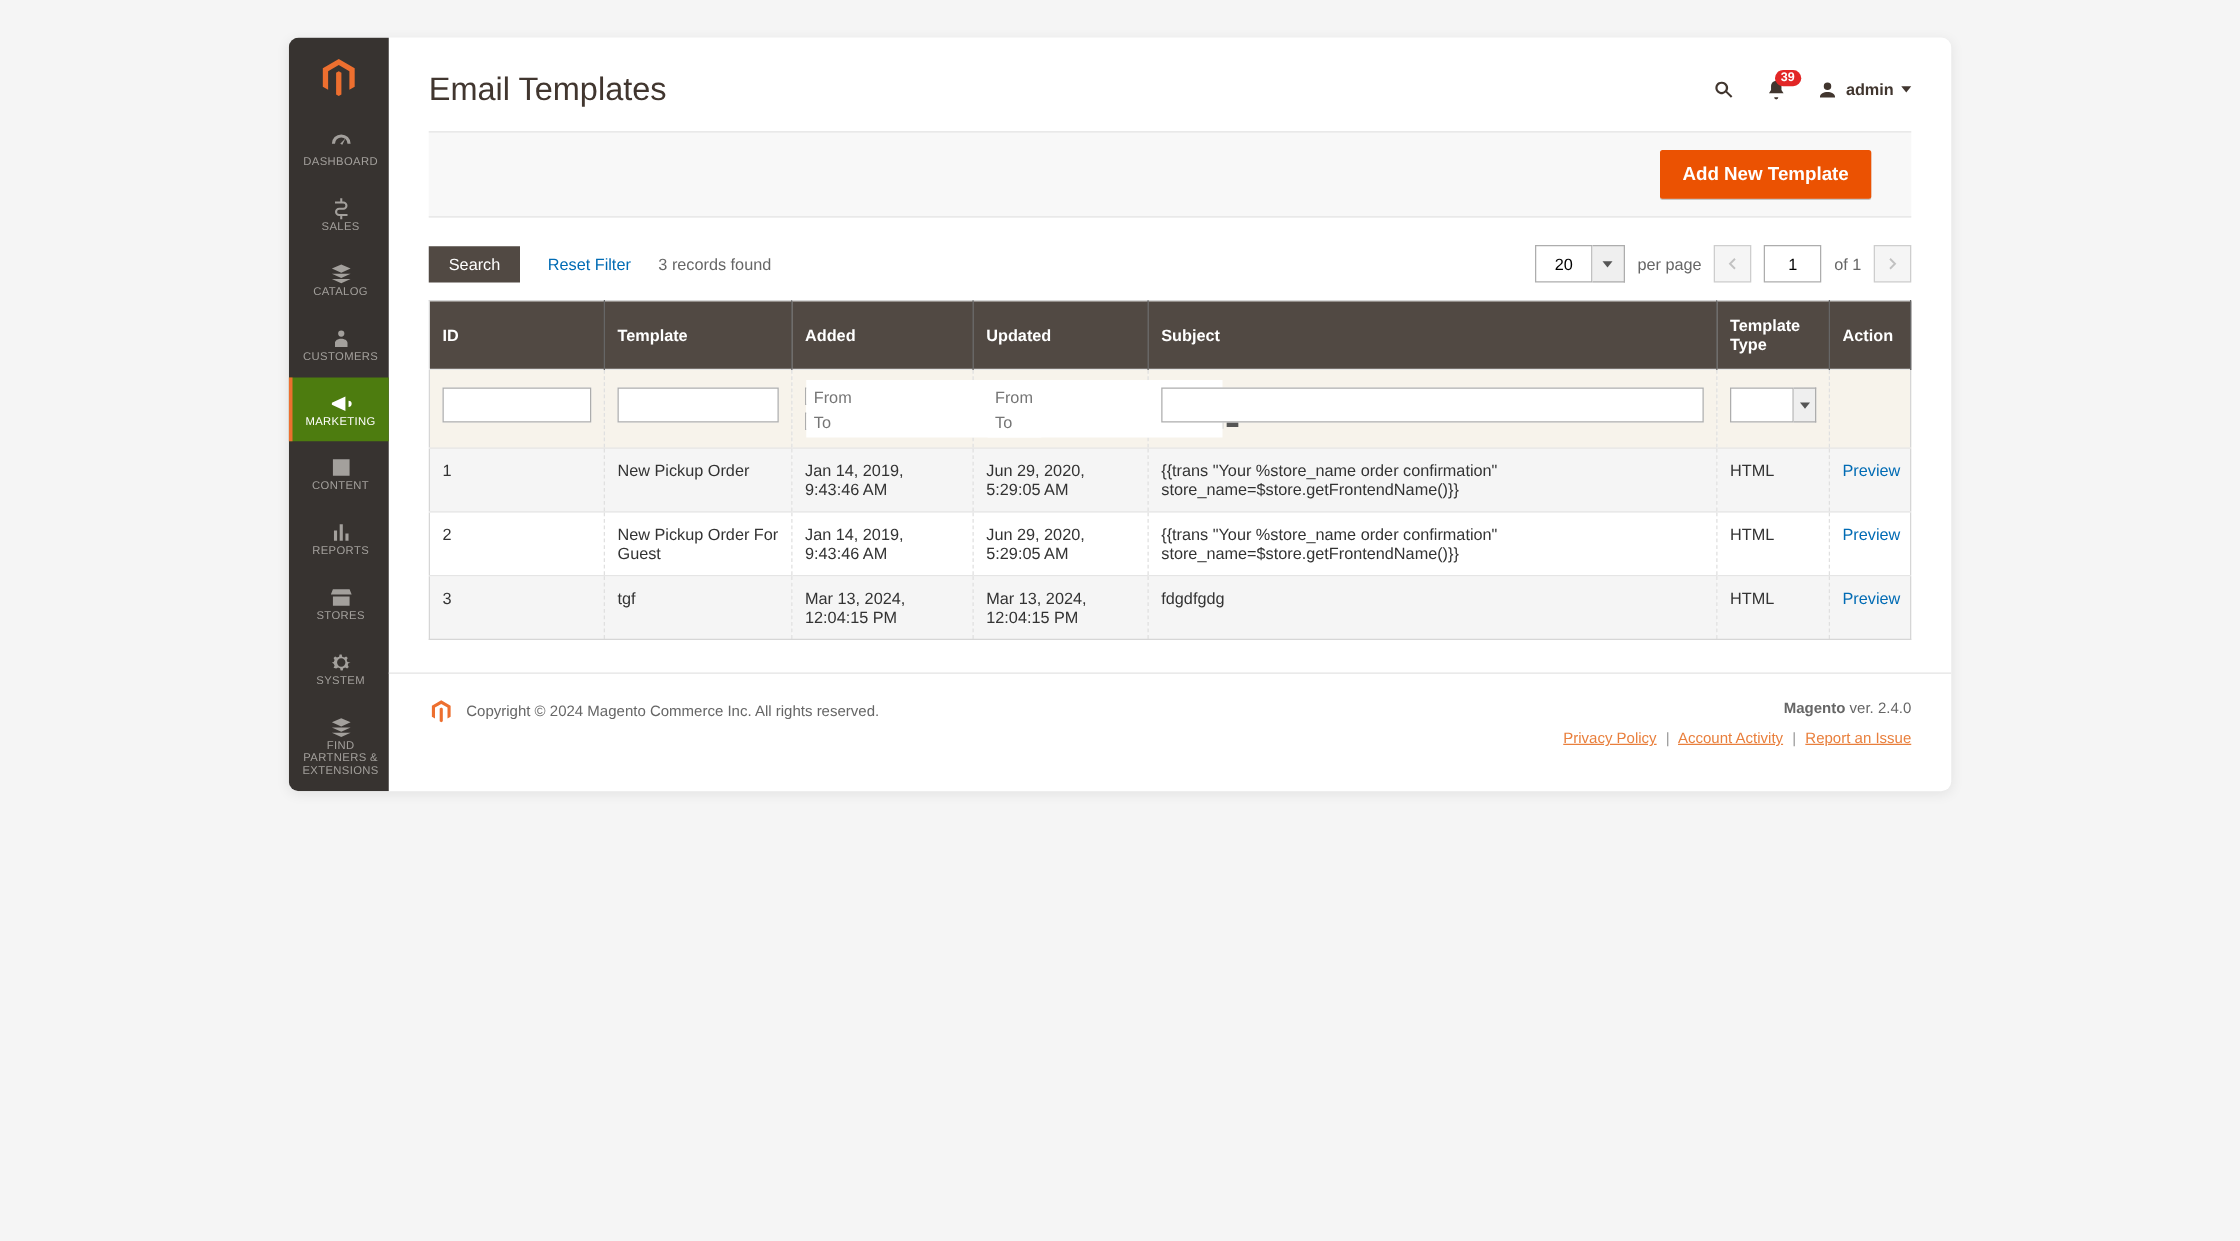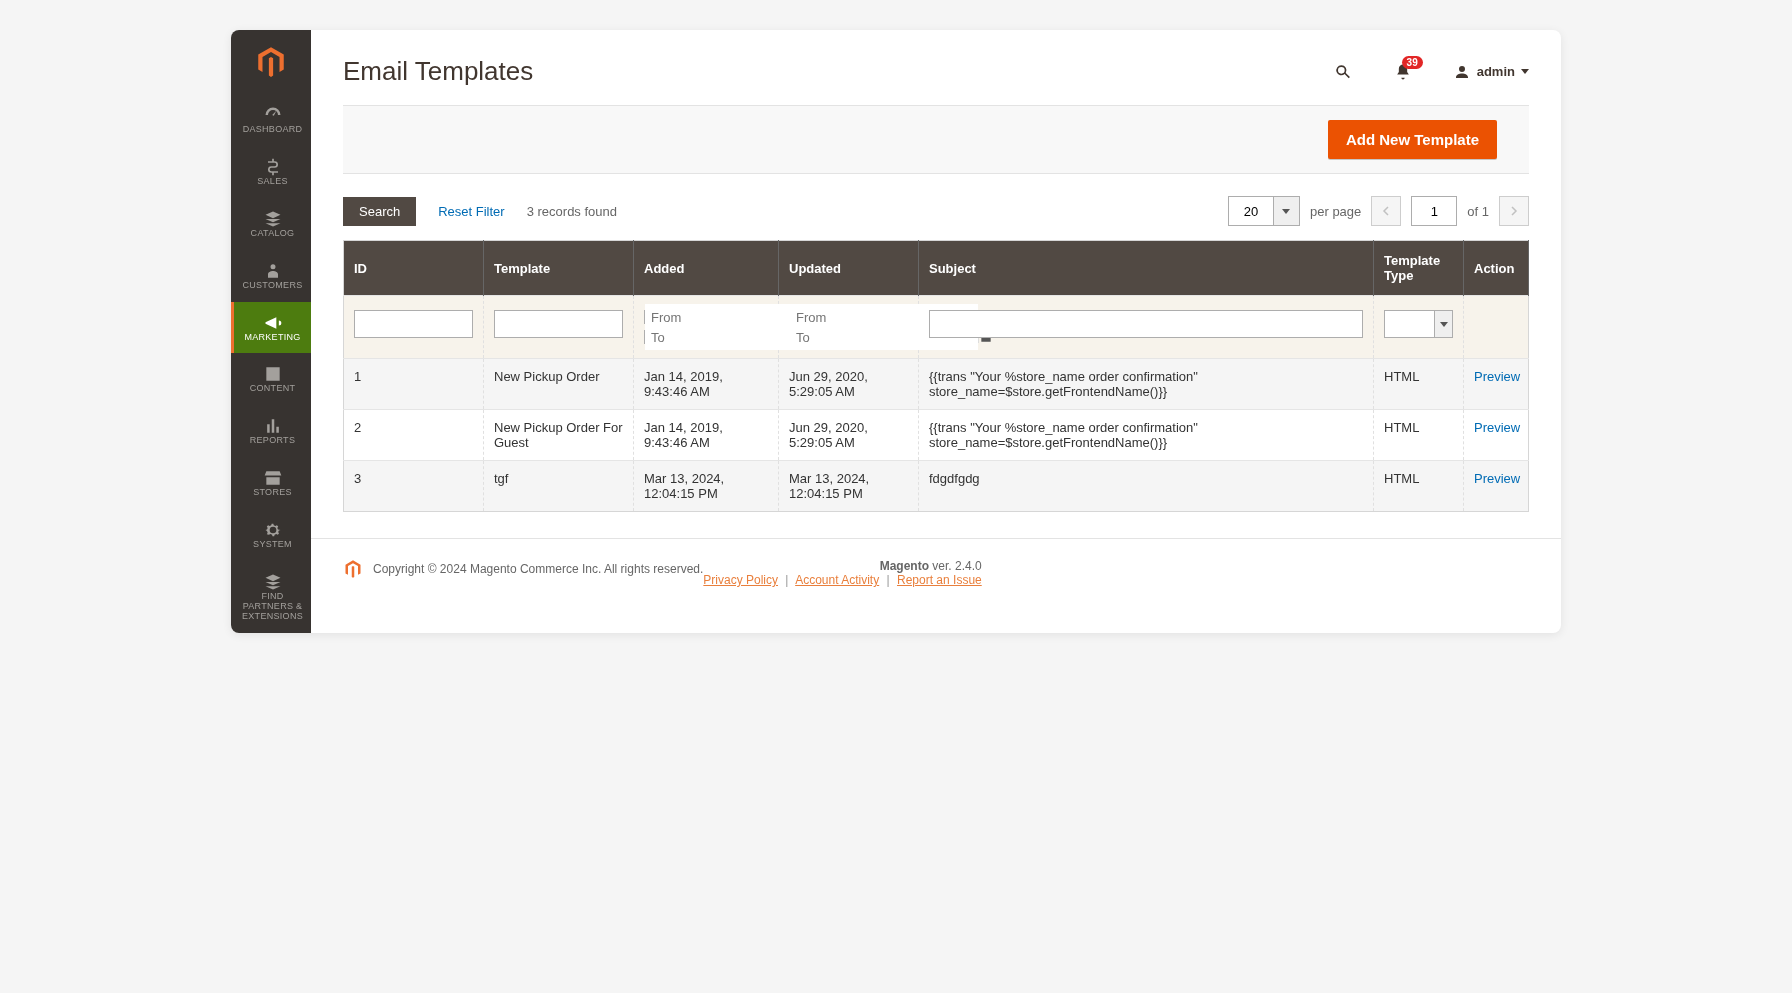--- a/index.html
+++ b/index.html
@@ -48,21 +48,21 @@
   .nav-item svg { width:20px; height:20px; fill:currentColor; }
   .nav-item .lbl { letter-spacing:0.3px; line-height:1.1; }
 
   
   .main { flex:1; display:flex; flex-direction:column; }
   .page-header {
     display:flex; justify-content:space-between;
     padding: 26px 32px 18px;
   }
   .page-title { font-size: 26px; font-weight: 400; color:#41362f; }
-  .header-actions { display:flex; align-items:center; gap:40px; }
+  .header-actions { display:flex; align-items:center; gap:22px; }
   .icon-btn { cursor:pointer; color:#41362f; position:relative; display:flex; align-items:center; }
   .icon-btn svg { width:20px; height:20px; fill:currentColor; }
   .badge {
     position:absolute; top:-6px; right:-10px;
     background:#e22626; color:#fff; font-size:10px; font-weight:600;
     border-radius:10px; padding:1px 5px; min-width:18px; text-align:center;
   }
   .admin-drop { display:flex; align-items:center; gap:6px; cursor:pointer; color:#41362f; font-size:13px;font-weight:bold; }
   .admin-drop svg.user { width:18px; height:18px; fill:currentColor; }
   .caret { width:0; height:0; border-left:4px solid transparent; border-right:4px solid transparent; border-top:5px solid #41362f; }
@@ -122,26 +122,26 @@
   .date-field input { border:none; flex:1; height:26px; padding:0 6px; font-size:13px; outline:none; }
   .date-field .cal { width:26px; display:flex; align-items:center; justify-content:center; border-left:1px solid #ddd; height:100%; cursor:pointer; }
   .date-field .cal svg { width:14px; height:14px; fill:#555; }
   .tt-sel { display:flex; }
   .tt-sel .box { flex:1; height:28px; border:1px solid #adadad; background:#fff; }
   .tt-sel .dd { width:18px; height:28px; border:1px solid #adadad; border-left:none; background:#efefef; display:flex; align-items:center; justify-content:center; cursor:pointer;}
 
   
   .footer {
     border-top:1px solid #e3e3e3; padding:20px 32px 24px;
-    display:flex; justify-content:flex-start; align-items:flex-start; font-size:12px; color:#666;
+    display:flex; justify-content:space-between; align-items:flex-start; font-size:12px; color:#666;
   }
   .footer-left { display:flex; align-items:center; gap:10px; }
   .footer-left svg { width:20px; height:20px; }
   .footer-right { text-align:right; }
-  .footer-right .ver { margin-bottom:0; }
+  .footer-right .ver { margin-bottom:10px; }
   .footer a { color:#e97f3c; text-decoration:underline; cursor:pointer; }
   .footer .sep { color:#999; margin:0 4px; }
 
   .col-id{width:140px;} .col-tpl{width:150px;} .col-added{width:145px;} .col-upd{width:140px;}
   .col-subj{width:auto;} .col-tt{width:90px;} .col-act{width:65px;}
 </style>
 </head>
 <body>
 
 <div class="app">

